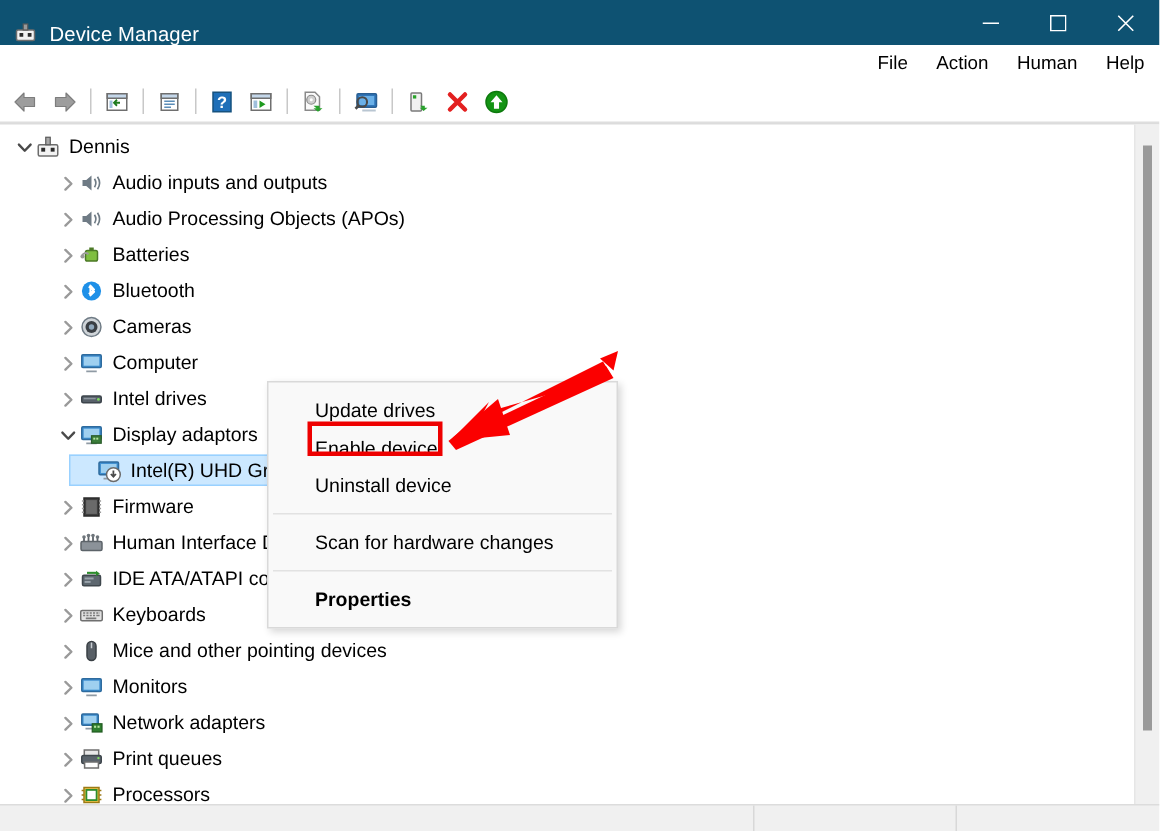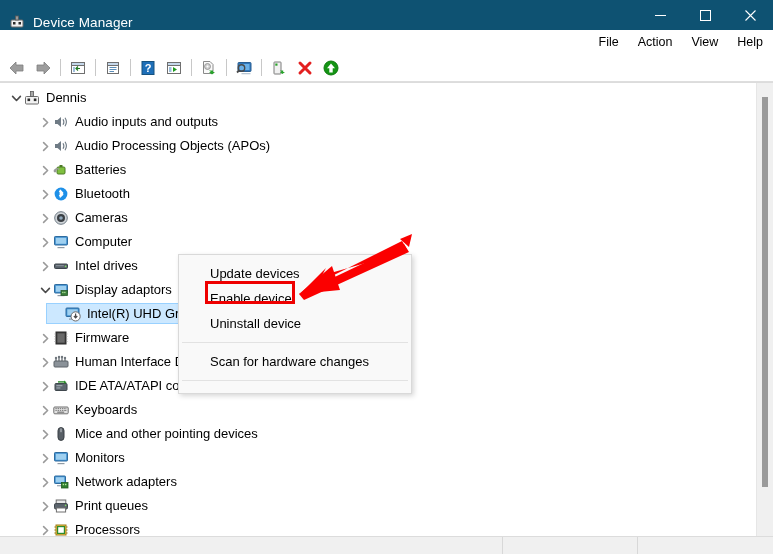--- a/index.html
+++ b/index.html
@@ -291,21 +291,21 @@
         <svg width="11" height="11" viewBox="0 0 11 11">
             <path d="M0.5 0.5 L10.5 10.5 M10.5 0.5 L0.5 10.5" stroke="#ffffff" stroke-width="1.1" fill="none"></path>
           </svg>
       </div>
     </div>
   </div>
 
   <div class="menubar">
     <div class="menuitem">File</div>
     <div class="menuitem">Action</div>
-    <div class="menuitem">View</div>
+    <div class="menuitem">Human</div>
     <div class="menuitem">Help</div>
   </div>
 
   <div class="toolbar">
 
     <div class="tbbtn">
       <svg width="18" height="16" viewBox="0 0 18 16">
         <path d="M8 2 L2 8 L8 14 L8 11 L15 11 L15 5 L8 5 Z" fill="#9d9d9d" stroke="#7d7d7d" stroke-width="0.8" stroke-linejoin="round"></path>
       </svg>
     </div>
@@ -665,26 +665,27 @@
           <span class="rlabel">Processors</span>
         </div>
       </div>
 
     <div class="vscroll">
       <div class="vthumb"></div>
     </div>
   </div>
 
   <div class="ctxmenu">
-    <div class="ctxitem">Update devices</div>
+    <div class="ctxitem">Update drives</div>
     <div class="ctxitem">Enable device</div>
     <div class="ctxitem">Uninstall device</div>
     <div class="ctxsep"></div>
     <div class="ctxitem">Scan for hardware changes</div>
     <div class="ctxsep"></div>
+    <div class="ctxitem bold">Properties</div>
   </div>
 
   <div class="hl-box"></div>
 
   <svg class="arrow-layer" viewBox="0 0 773 554">
     <g fill="#fb0000">
       <path d="M402 241 L318 283 L326 268 L302 292 L336 288 L327 274 L408 251 Z"></path>
       <path d="M400 239 L412 234 L409 247 Z"></path>
       <path d="M299 294 L332 266 L340 290 Z"></path>
       <path d="M299 294 L404 244 L409 252 L304 300 Z"></path>

